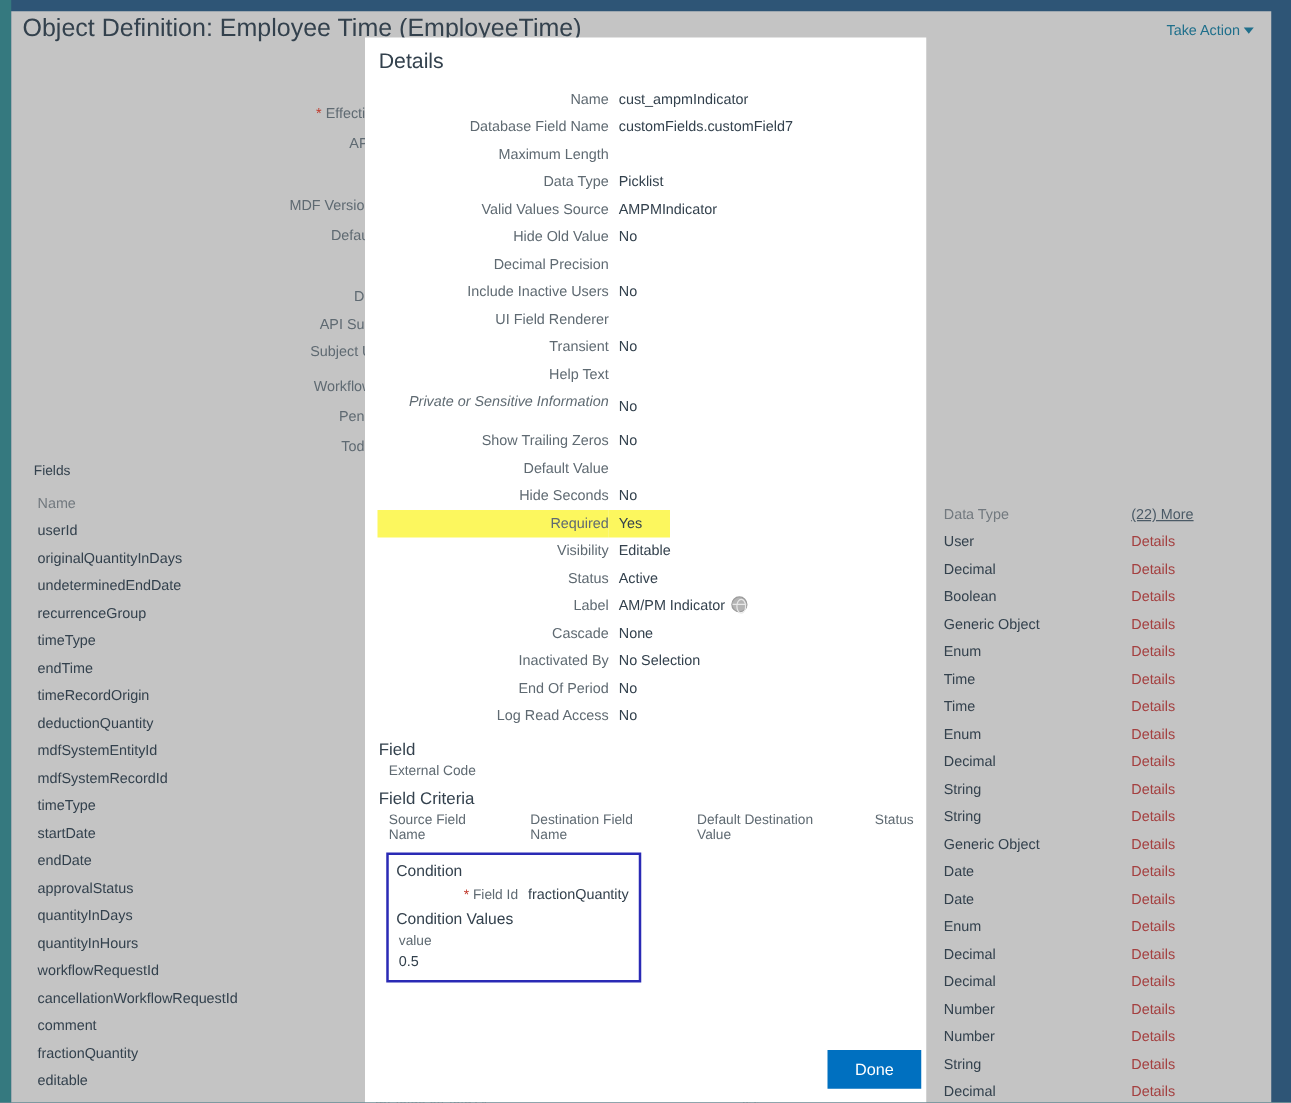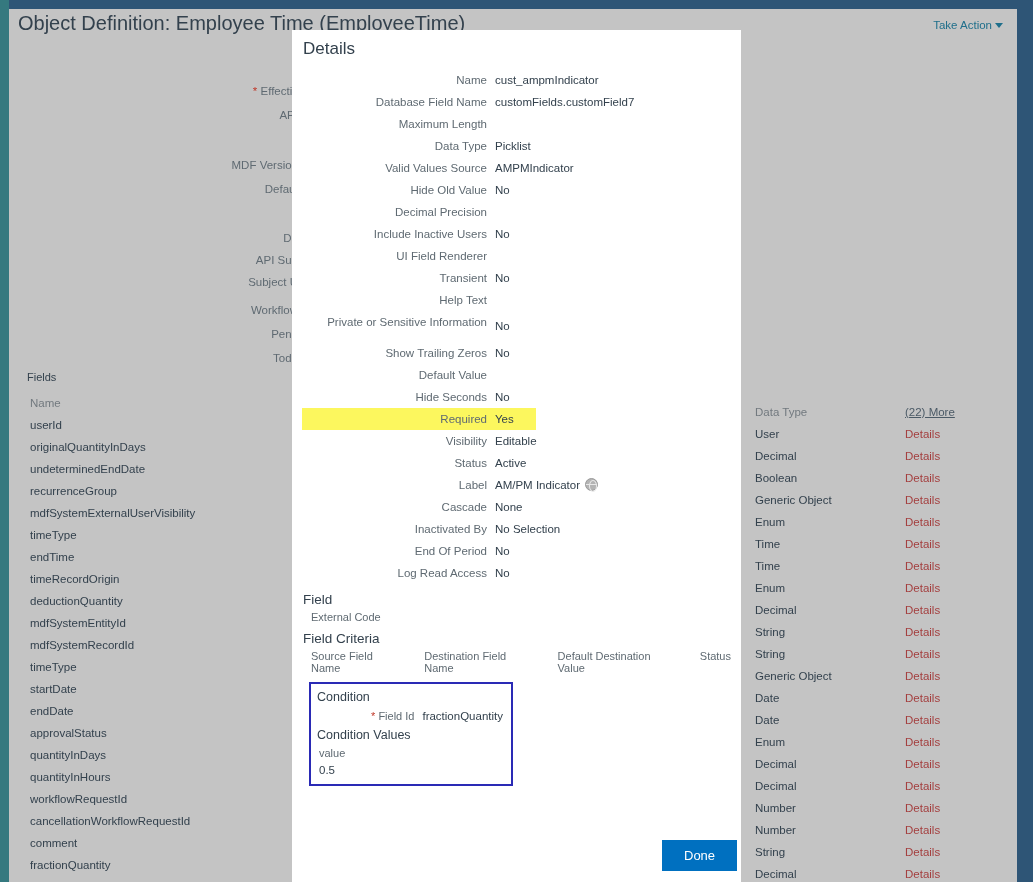--- a/index.html
+++ b/index.html
@@ -170,21 +170,21 @@
     padding-right: 0;
   }
   .detail-row .dvalue {
     flex: 1;
     font-size: 11.5px;
     color: #33414d;
     line-height: 22px;
     padding-left: 8px;
     white-space: nowrap;
   }
-  .detail-row.two-line .dlabel { line-height: 15px; padding-top: 4px; }
+  .detail-row.two-line .dlabel { line-height: 15px; padding-top: 4px; font-style: italic; }
   .detail-row.two-line .dvalue { line-height: 31px; }
   .detail-row.highlight .dlabel,
   .detail-row.highlight .dvalue { background: #fcf75e; }
   .detail-row.highlight .dvalue { padding-right: 22px; flex: 0 0 auto; }
 
   .globe-icon {
     display: inline-block;
     width: 13px; height: 13px;
     border-radius: 50%;
     background: #b4b4b4;
@@ -314,21 +314,20 @@
       </div>
 
     <div id="fields-panel">
       <div id="fields-heading">Fields</div>
       <div class="field-row header">Name</div>
       <div id="fields-list">
           <div class="field-row">userId</div>
           <div class="field-row">originalQuantityInDays</div>
           <div class="field-row">undeterminedEndDate</div>
           <div class="field-row">recurrenceGroup</div>
-          <div class="field-row">mdfSystemExternalUserVisibility</div>
           <div class="field-row">timeType</div>
           <div class="field-row">endTime</div>
           <div class="field-row">timeRecordOrigin</div>
           <div class="field-row">deductionQuantity</div>
           <div class="field-row">mdfSystemEntityId</div>
           <div class="field-row">mdfSystemRecordId</div>
           <div class="field-row">timeType</div>
           <div class="field-row">startDate</div>
           <div class="field-row">endDate</div>
           <div class="field-row">approvalStatus</div>

